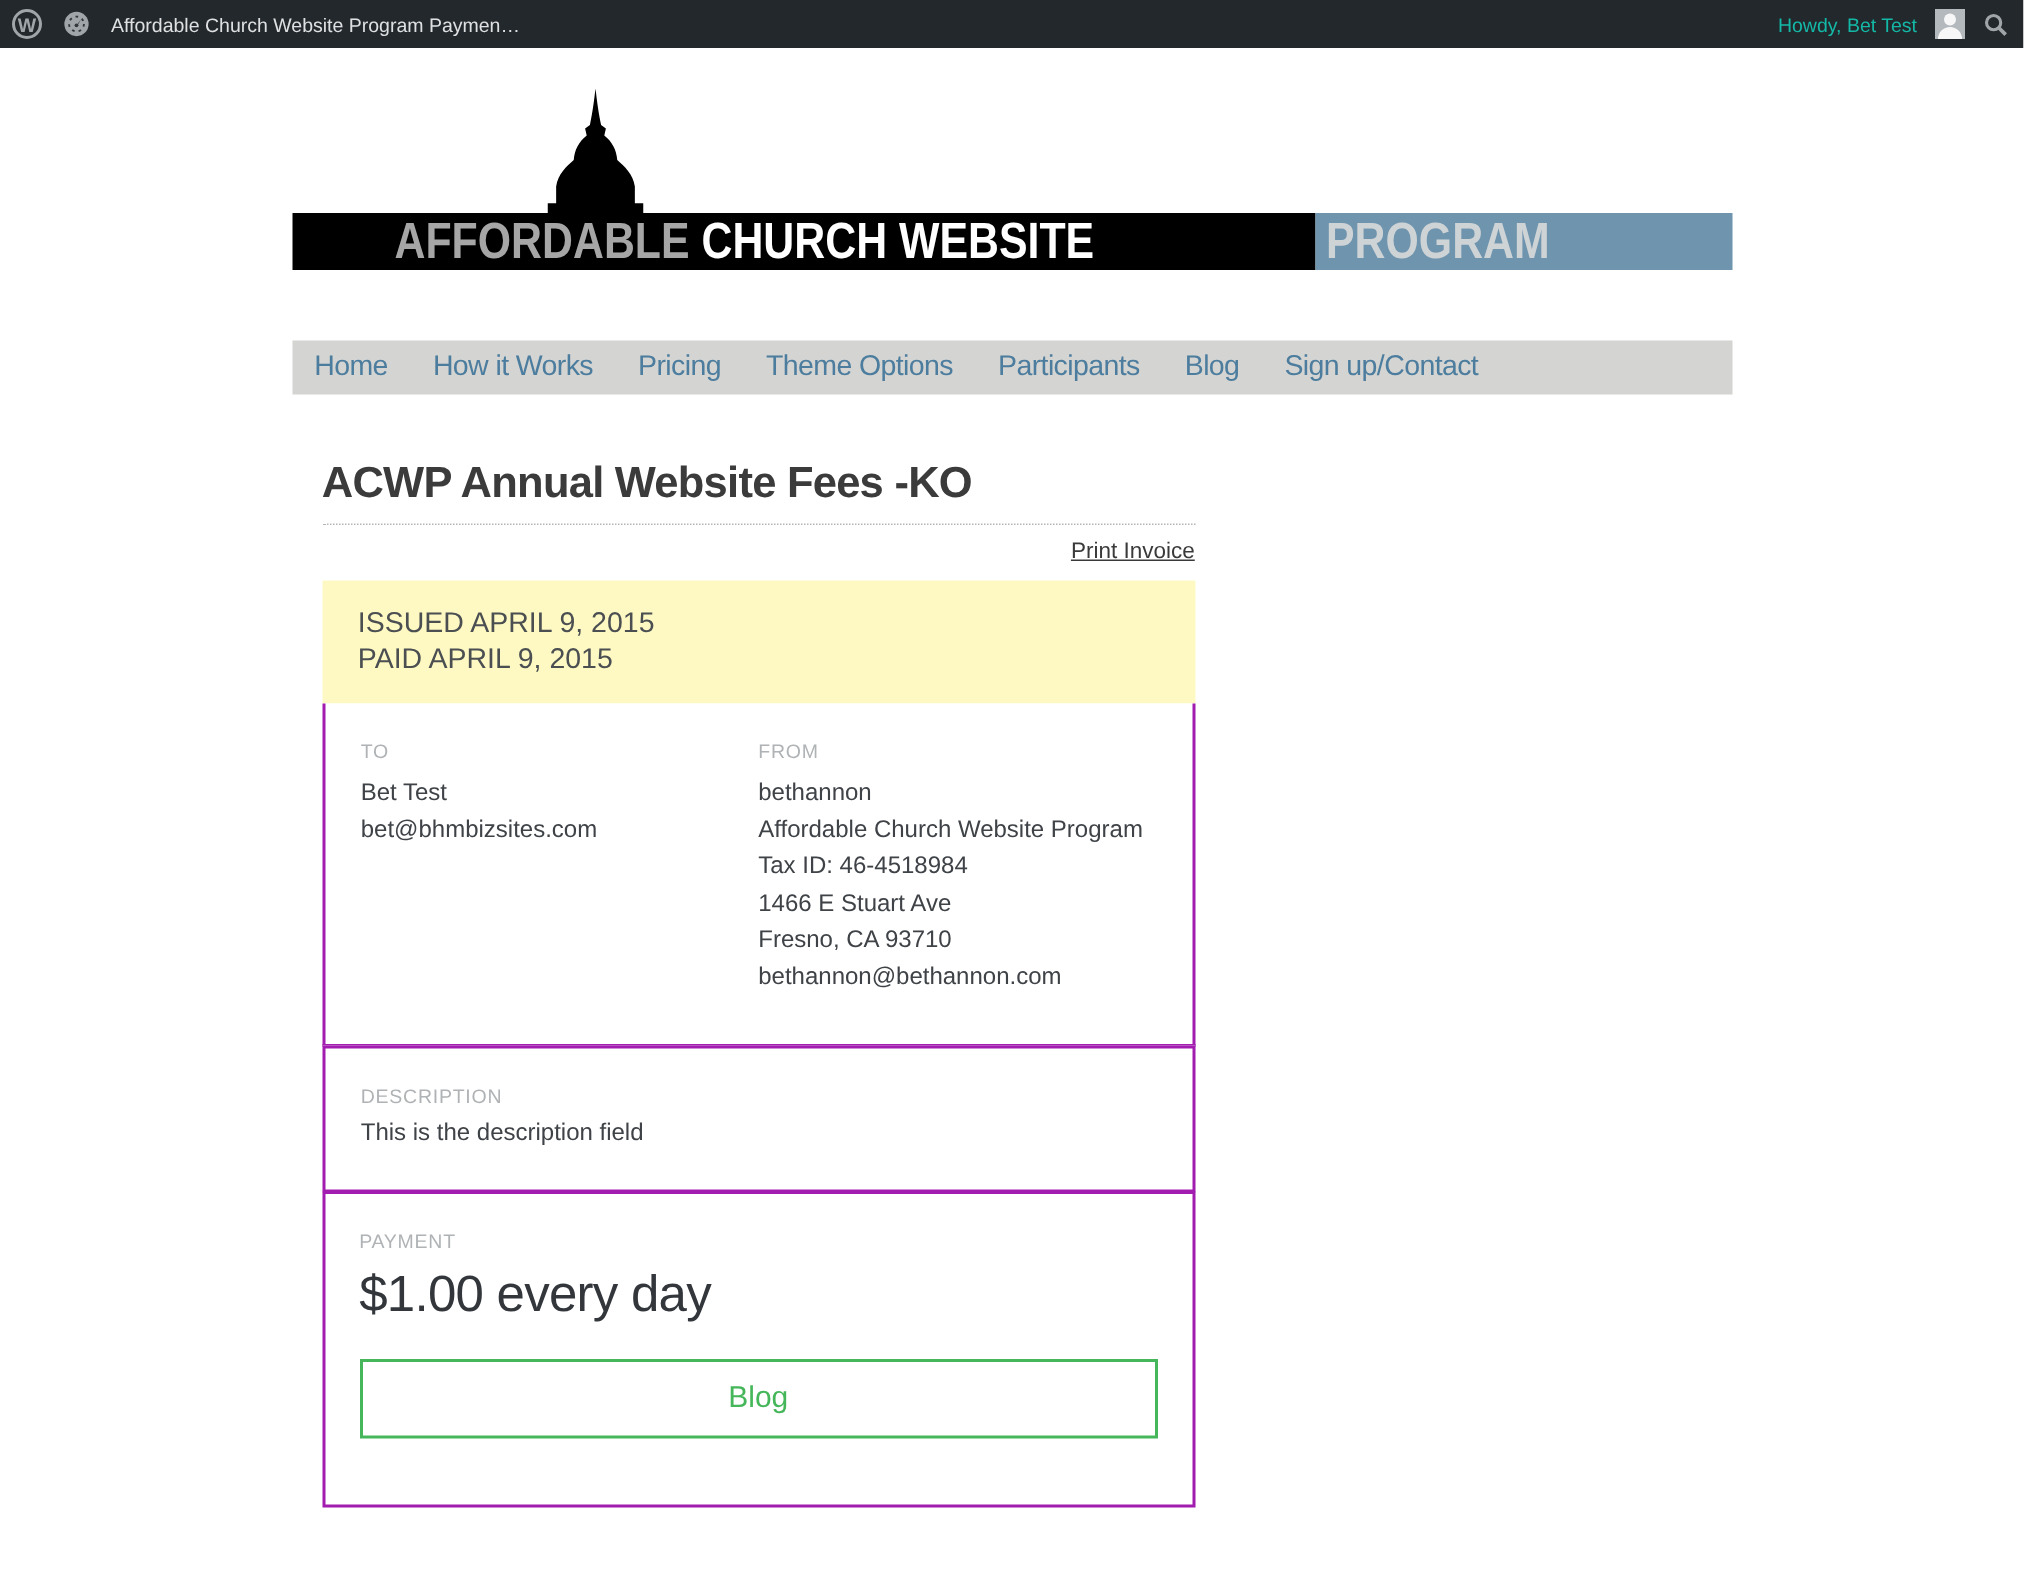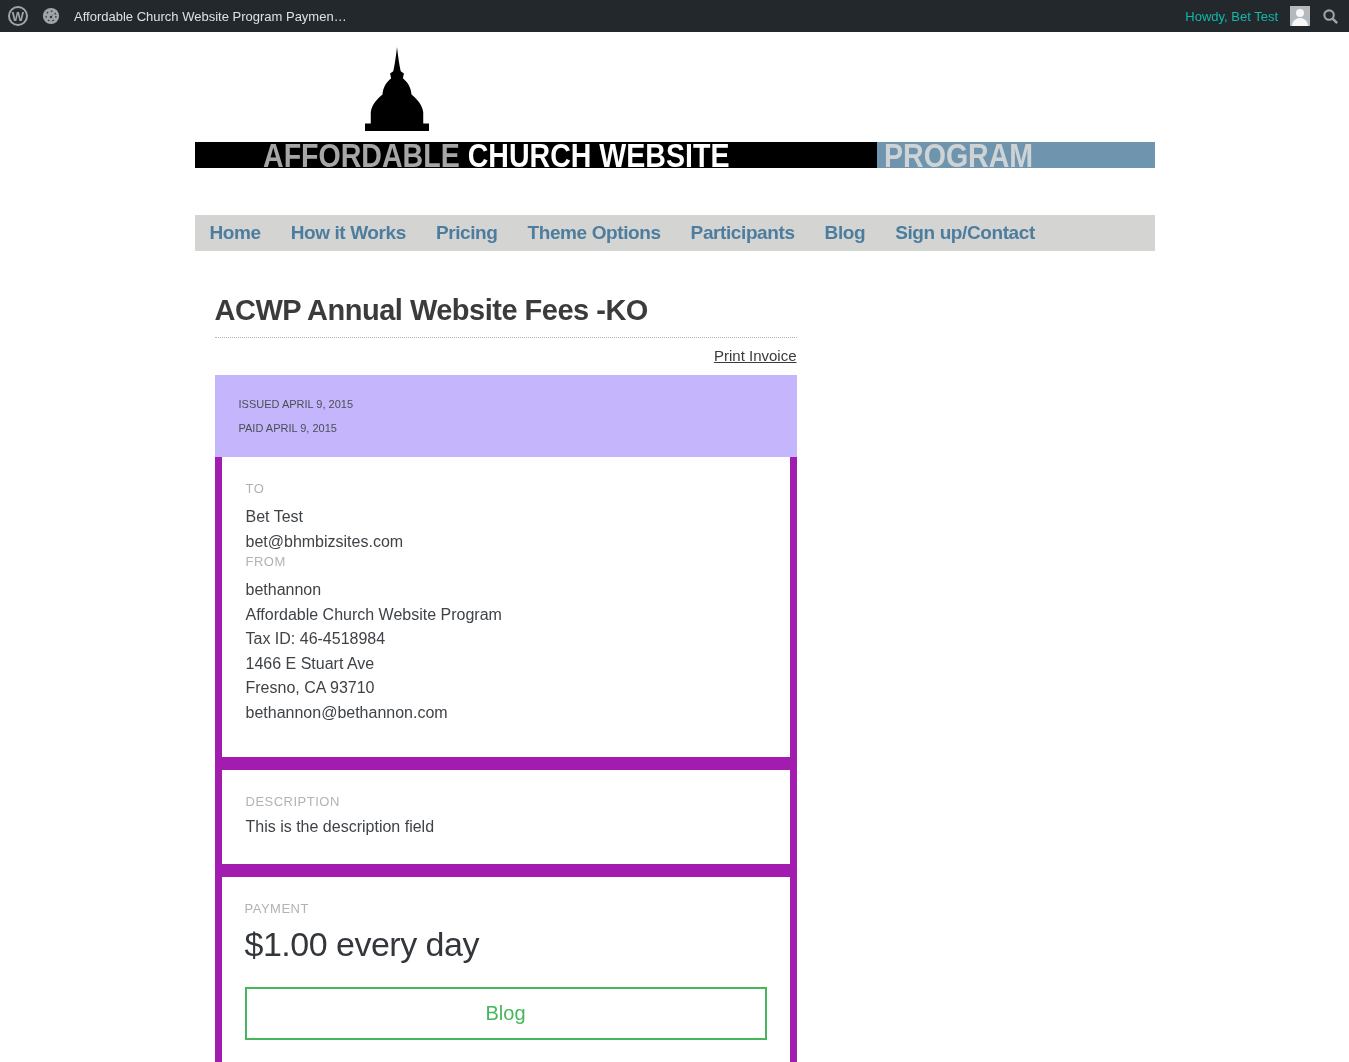--- a/index.html
+++ b/index.html
@@ -37,21 +37,21 @@
     border-radius:8px 8px 0 0; background:#f7f7f7;
   }
   .ab-search { width:17px; height:17px; cursor:pointer; }
 
   
   .container { width:960px; margin:0 auto; }
 
   
   .logo-wrap { position:relative; padding-top:97px; margin-top:13px; cursor:pointer; }
   .steeple { position:absolute; left:170px; bottom:37px; width:64px; height:84px; }
-  .logo-bar { display:flex; height:26px; }
+  .logo-bar { display:flex; height:38px; }
   .logo-black {
     width:682px; background:#000; display:flex; align-items:center;
     padding-left:68px; overflow:hidden;
   }
   .logo-blue {
     flex:1; background:#6f94ad; display:flex; align-items:center; padding-left:7px; overflow:hidden;
   }
   .logo-text {
     display:inline-block; transform:scaleX(0.84); transform-origin:left center;
     font-weight:bold; font-size:34px; letter-spacing:0px; white-space:nowrap; line-height:1;
@@ -59,38 +59,38 @@
   .t-affordable { color:#a6a6a6; }
   .t-churchweb { color:#fff; }
   .t-program { color:#ced3d6; }
 
   
   .nav {
     margin-top:47px; background:#d4d4d2; height:36px;
     display:flex; align-items:center;
   }
   .nav-item {
-    color:#4c7d9e; font-weight:bold; font-size:19px; letter-spacing:-0.4px;
+    color:#4c7d9e; font-weight:normal; font-size:19px; letter-spacing:-0.4px;
     padding:0 15px; cursor:pointer; white-space:nowrap;
   }
 
   
   .main { width:582px; margin-left:20px; margin-top:43px; }
   .page-title {
     font-size:29px; font-weight:bold; letter-spacing:-0.5px; color:#3b3b3b;
     padding-bottom:10px; border-bottom:1px dotted #b5b5b5;
   }
   .print-row { text-align:right; margin:9px 0 10px; }
   .print-link { font-size:15px; color:#3a3a3a; text-decoration:underline; cursor:pointer; }
 
   .inv-header {
-    background:#c4b5fd; padding:17px 24px; font-size:11px; line-height:24px; color:#4b4f52;
-  }
-  .inv-section { background:#fff; border:7px solid #a21caf; margin-top:-1px; }
-  .inv-section.first { margin-top:0; border-top:none;flex-direction:column; }
+    background:#fef9c3; padding:17px 24px; font-size:19px; line-height:24px; color:#4b4f52;
+  }
+  .inv-section { background:#fff; border:2px solid #a21caf; margin-top:-1px; }
+  .inv-section.first { margin-top:0; border-top:none; }
   .sec-label {
     color:#b0b3b5; font-size:13px; letter-spacing:0.5px; margin-bottom:9px;
   }
   .addresses { display:flex; padding:24px 24px 32px; }
   .addr-col { width:50%; }
   .addr-line { font-size:16px; line-height:24.5px; color:#3f4347; }
   .description-sec { padding:24px 24px 28px; }
   .desc-text { font-size:16px; color:#3f4347; }
   .payment-sec { padding:24px 23px 44px; }
   .pay-amount { font-size:34px; color:#33373c; letter-spacing:-0.5px; margin:9px 0 23px; }

